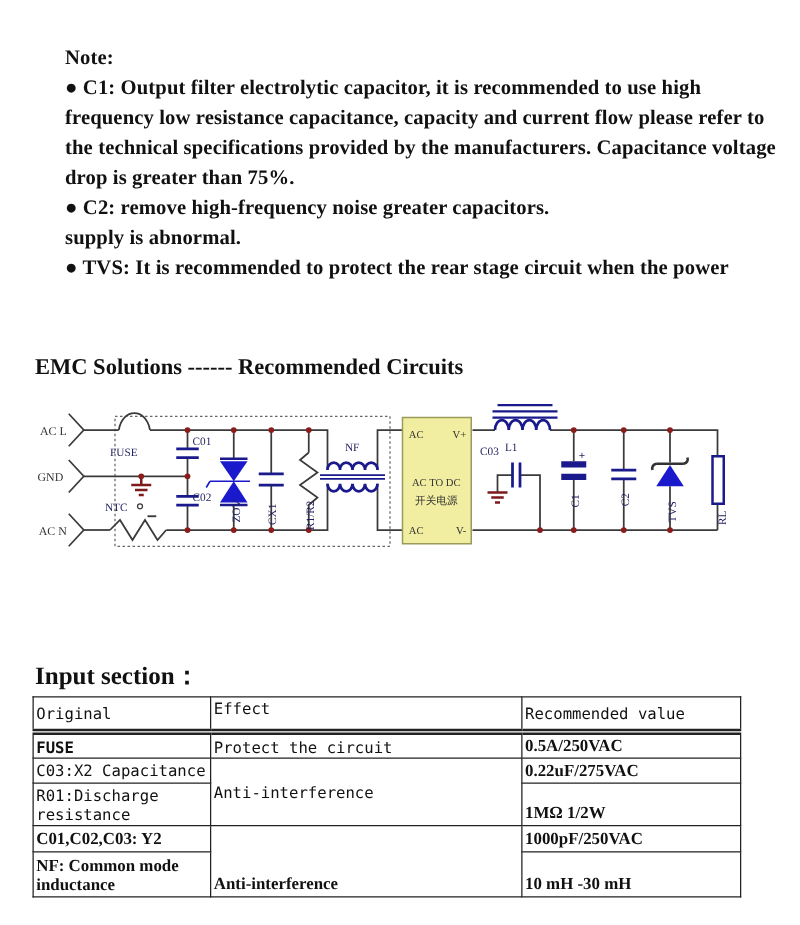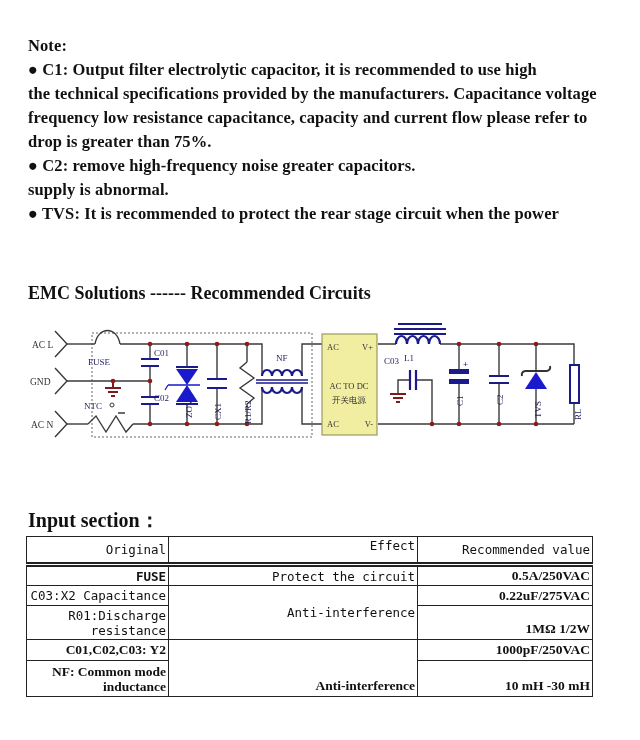--- a/index.html
+++ b/index.html
@@ -1,59 +1,59 @@
 <!DOCTYPE html>
 <html><head>
 <meta charset="utf-8">
 <style>
   html,body { margin:0; padding:0; background:#ffffff; }
   body { width:640px; height:740px; position:relative; overflow:hidden;
          font-family:"Liberation Serif", serif; color:#111; }
 
   .note { margin:34px 26px 0 28px; font-weight:bold; font-size:16.5px;
           line-height:24px; letter-spacing:0.1px; }
-  .note div { white-space:nowrap; }
+  .note div { white-space:nowrap;margin-left:24px; }
 
   .emc-heading { margin:54px 0 0 28px; font-weight:bold; font-size:18px;
                  line-height:26px; white-space:nowrap; }
 
   .circuit-wrap { margin-top:4px; }
   svg text { font-family:"Liberation Serif", serif; }
   .lbl  { font-size:9.5px; fill:#333333; }
   .clbl { font-size:9px; fill:#1f1f5e; }
   .boxlbl { font-size:8.5px; fill:#333333; }
 
-  .input-heading { margin:43px 0 0 28px; font-weight:bold; font-size:20px;
+  .input-heading { margin:63px 0 0 28px; font-weight:bold; font-size:20px;
                    line-height:27px; }
 
   table.spec { border-collapse:collapse; table-layout:fixed; margin:2px 0 0 26px;
                width:566px; }
-  table.spec td { border:1.6px solid #222; text-align:right; padding:1px 2px;
+  table.spec td { border:1.6px solid #222; text-align:left; padding:1px 2px;
                   overflow:hidden; }
   table.spec td.hdr { border-bottom:5px double #222; }
   .mono  { font-family:"DejaVu Sans Mono", monospace; font-size:12.5px; font-weight:normal; }
   .monob { font-family:"DejaVu Sans Mono", monospace; font-size:12.5px; font-weight:bold; }
   .serb  { font-family:"Liberation Serif", serif; font-size:13.5px; font-weight:bold; }
   .pre   { white-space:pre-line; line-height:15px; }
   .vbot  { vertical-align:bottom; padding-bottom:2px !important; }
   .vtop  { vertical-align:top; }
   tr.h-header { height:28px; }
   tr.h-sm { height:21px; }
   tr.h-md { height:20px;margin-top:38px; }
   tr.h-lg { height:34px; }
   tr.h-xl { height:36px; }
 </style>
 </head>
 <body>
 
 <div class="note">
   <div>Note:</div>
   <div>● C1: Output filter electrolytic capacitor, it is recommended to use high</div>
+  <div>frequency low resistance capacitance, capacity and current flow please refer to</div>
   <div>the technical specifications provided by the manufacturers. Capacitance voltage</div>
-  <div>frequency low resistance capacitance, capacity and current flow please refer to</div>
   <div>drop is greater than 75%.</div>
   <div>● C2: remove high-frequency noise greater capacitors.</div>
   <div>supply is abnormal.</div>
   <div>● TVS: It is recommended to protect the rear stage circuit when the power</div>
 </div>
 
 <div class="emc-heading">EMC Solutions ------ Recommended Circuits</div>
 
 <div class="circuit-wrap">
 <svg width="640" height="150" viewBox="0 0 640 150">

